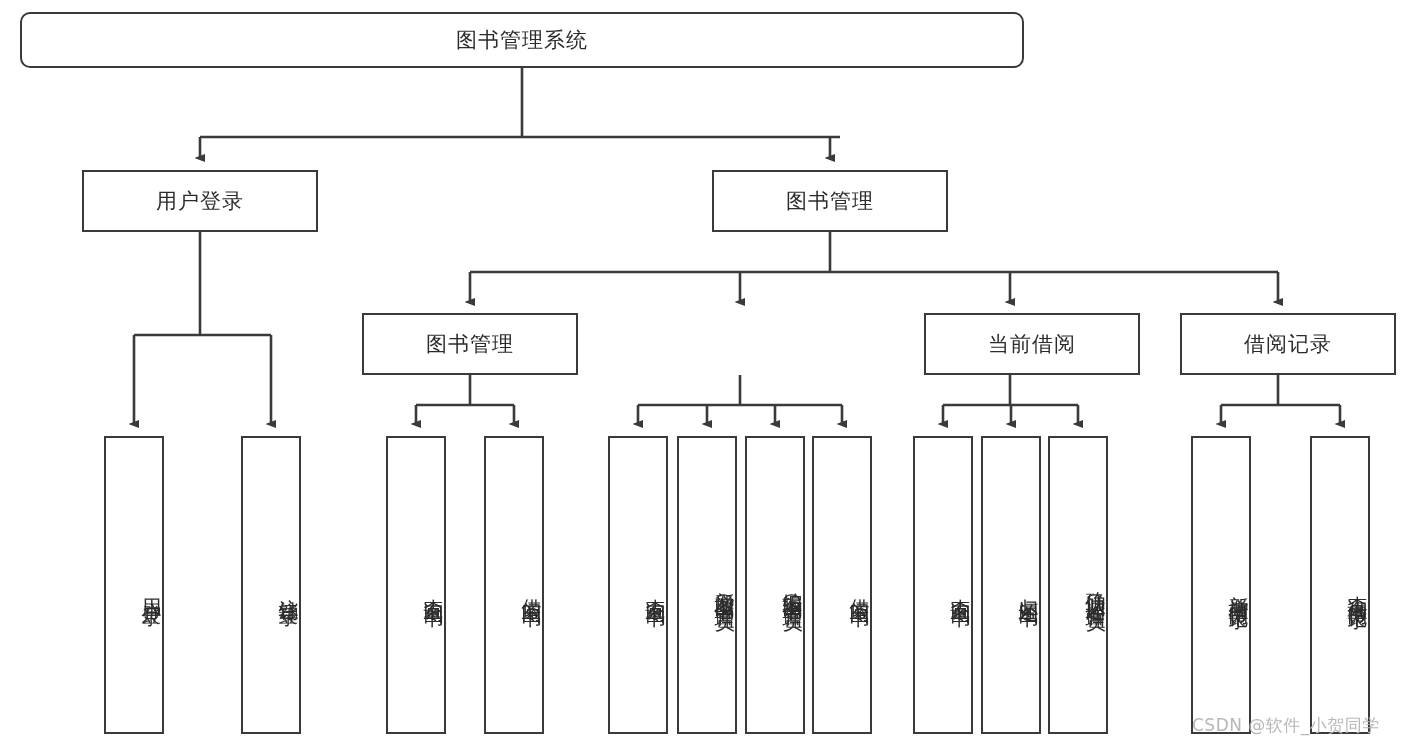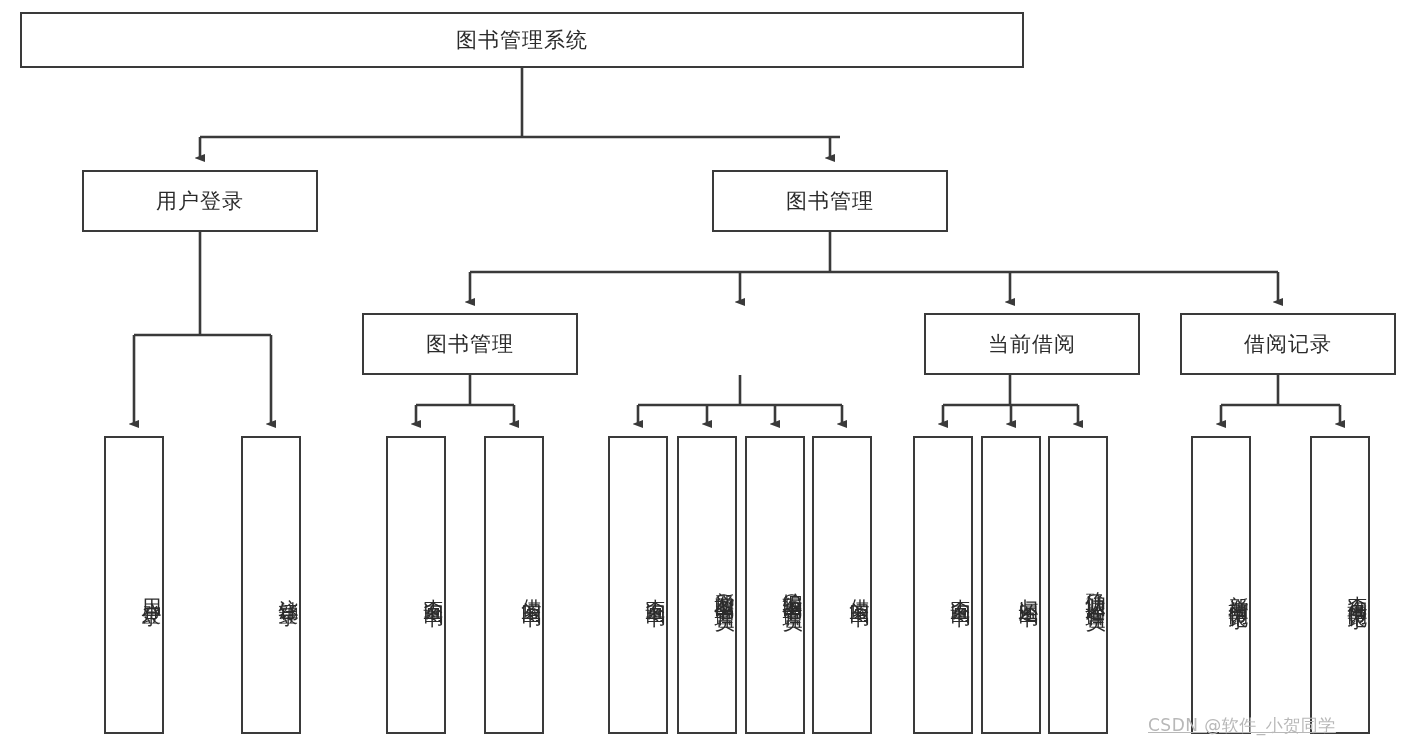--- a/index.html
+++ b/index.html
@@ -108,21 +108,21 @@
       <path d="M1011,405 L1011,424" marker-end="url(#arrow)"></path>
       <path d="M1078,405 L1078,424" marker-end="url(#arrow)"></path>
 
       <path d="M1278,375 L1278,405"></path>
       <path d="M1221,405 L1340,405"></path>
       <path d="M1221,405 L1221,424" marker-end="url(#arrow)"></path>
       <path d="M1340,405 L1340,424" marker-end="url(#arrow)"></path>
     </g>
   </svg>
 
-  <div class="node horiz" style="left:20px; top:12px; width:1004px; height:56px;">
+  <div class="node horiz" style="left:20px; top:12px; width:1004px; height:56px;border-radius:10px;">
     <span>图书管理系统</span>
   </div>
 
   <div class="node horiz" style="left:82px; top:170px; width:236px; height:62px;">
     <span>用户登录</span>
   </div>
   <div class="node horiz" style="left:712px; top:170px; width:236px; height:62px;text-align:right;">
     <span>图书管理</span>
   </div>
 
@@ -173,15 +173,15 @@
     <span class="vtext">确认归还（管理员）</span>
   </div>
 
   <div class="node vert" style="left:1191px; top:436px; width:60px; height:298px;">
     <span class="vtext">新增借阅记录</span>
   </div>
   <div class="node vert" style="left:1310px; top:436px; width:60px; height:298px;">
     <span class="vtext">查询借阅记录</span>
   </div>
 
-  <div class="watermark" style="left:1148px; top:714px;text-decoration:underline;">CSDN @软件_小贺同学</div>
+  <div class="watermark" style="left:1192px; top:714px;">CSDN @软件_小贺同学</div>
 
 </div>
 
 </body></html>

